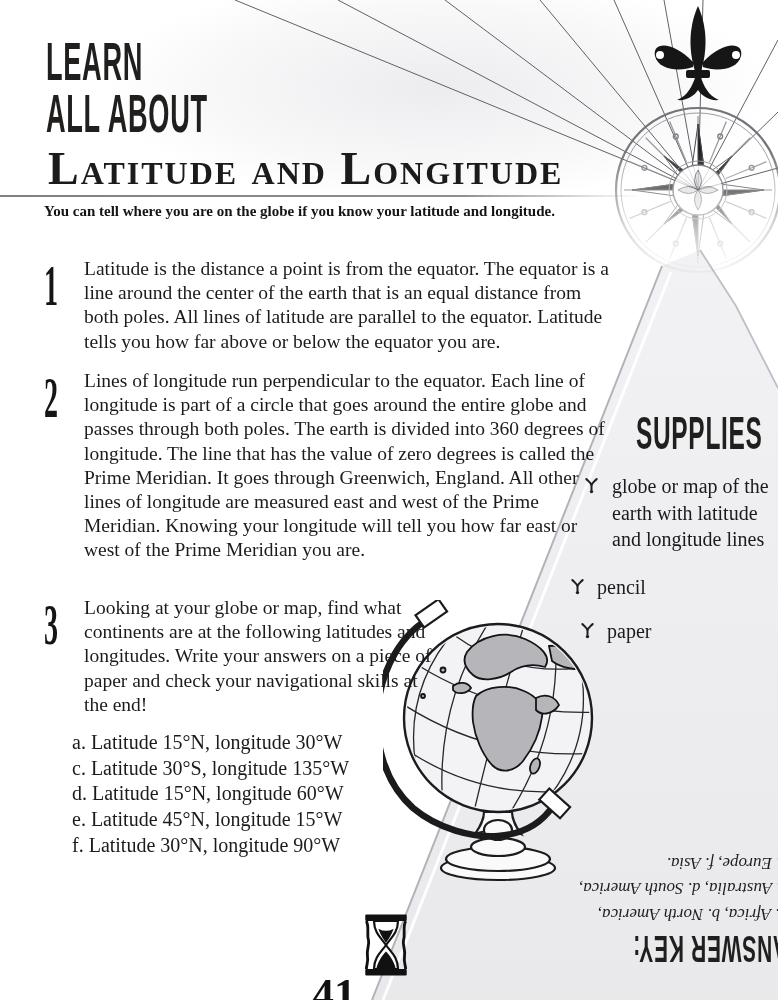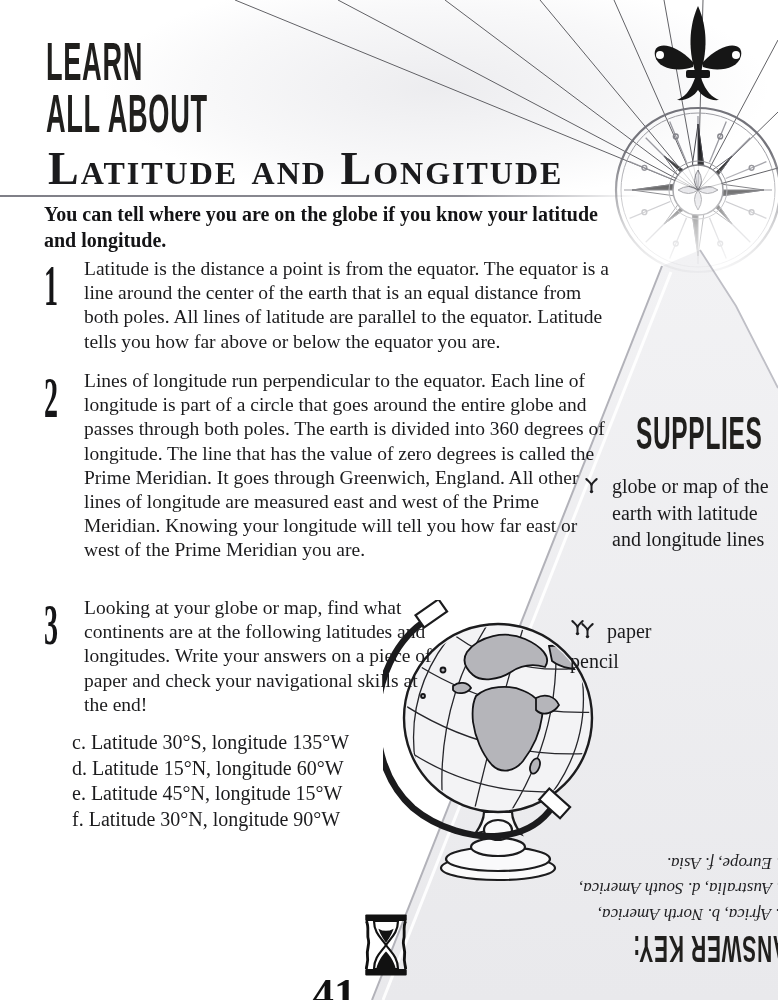--- a/index.html
+++ b/index.html
@@ -32,38 +32,38 @@
   }
   .eyebrow { position:absolute; left:46px; top:36px; z-index:5; font-size:40px; line-height:0.98; transform:scale(0.68,1.33); }
   .eyebrow div { display:block; }
   .title-main {
     position:absolute; left:44px; top:138px; z-index:5;
     font-family:"Liberation Serif", serif; font-variant:small-caps; font-weight:700;
     font-size:46px; letter-spacing:2px; color:#1b1b1d; white-space:nowrap;
   }
   .intro {
     position:absolute; left:44px; top:202px; width:560px; z-index:5;
-    font-weight:700; font-size:20px; line-height:1.28; color:#141416;
+    font-weight:700; font-size:15px; line-height:1.28; color:#141416;
   }
   .step { position:absolute; z-index:5; }
   .step-num {
     position:absolute; left:0; top:0;
     font-family:"Liberation Serif", serif; font-weight:700; font-size:54px; line-height:1;
     transform:scale(0.52,1.06); transform-origin:top left; color:#151517;
   }
   .step-text { margin-left:40px; font-size:19.5px; line-height:1.24; color:#1b1b1d; }
   .coords { position:absolute; left:72px; top:730px; z-index:5; font-size:20px; line-height:25.7px; color:#1b1b1d; }
 
   .supplies-heading { position:absolute; left:636px; top:407px; z-index:5; font-size:36px; transform:scale(0.68,1.28); transform-origin:left top; }
   .supply { position:absolute; z-index:5; font-size:20px; line-height:1.33; color:#1b1b1d; }
   .supply-bullet { position:absolute; width:15px; height:17px; }
   .supply-1 { left:612px; top:473px; width:158px; text-align:left; }
   .supply-1 .supply-bullet { left:-28px; top:4px; }
   .supply-row { display:flex; align-items:flex-start; gap:12px; }
-  .supply-2 { left:570px; top:615px;flex-direction:column; }
+  .supply-2 { left:570px; top:574px; }
   .supply-3 { left:580px; top:618px;justify-content:flex-end; }
   .supply-row .supply-bullet { position:static; margin-top:4px; flex:0 0 auto; }
 
   .answer-key {
     position:absolute; right:-10px; top:850px; width:258px; z-index:5;
     transform:rotate(180deg); color:#1f1f22;
   }
   .answer-heading { font-size:30px; transform:scale(0.70,1.22); transform-origin:left top; margin-bottom:8px; }
   .answer-line { font-style:italic; font-size:17px; line-height:1.5; white-space:nowrap; }
 
@@ -201,20 +201,21 @@
   <div class="step" style="left:44px; top:369px; width:560px;">
     <span class="step-num">2</span>
     <div class="step-text" style="width:526px;">Lines of longitude run perpendicular to the equator. Each line of longitude is part of a circle that goes around the entire globe and passes through both poles. The earth is divided into 360 degrees of longitude. The line that has the value of zero degrees is called the Prime Meridian. It goes through Greenwich, England. All other lines of longitude are measured east and west of the Prime Meridian. Knowing your longitude will tell you how far east or west of the Prime Meridian you are.</div>
   </div>
   <div class="step" style="left:44px; top:596px; width:400px;">
     <span class="step-num">3</span>
     <div class="step-text" style="width:356px;">Looking at your globe or map, find what continents are at the following latitudes and longitudes. Write your answers on a piece of paper and check your navigational skills at the end!</div>
   </div>
 
   <div class="coords">
+    <div>a. Latitude 15°N, longitude 30°W</div>
     <div>c. Latitude 30°S, longitude 135°W</div>
     <div>d. Latitude 15°N, longitude 60°W</div>
     <div>e. Latitude 45°N, longitude 15°W</div>
     <div>f. Latitude 30°N, longitude 90°W</div>
   </div>
 
   <div class="supplies-heading condensed">SUPPLIES</div>
   <div class="supply supply-1">
     <svg class="supply-bullet" viewBox="0 0 14 17">
       <path d="M7 9 C7 5.5 4 4.5 1.8 2 M7 9 C7 5.5 10 4.5 12.2 2 M7 9 L7 13" stroke="#1f1f22" stroke-width="2" fill="none" stroke-linecap="round"></path>

